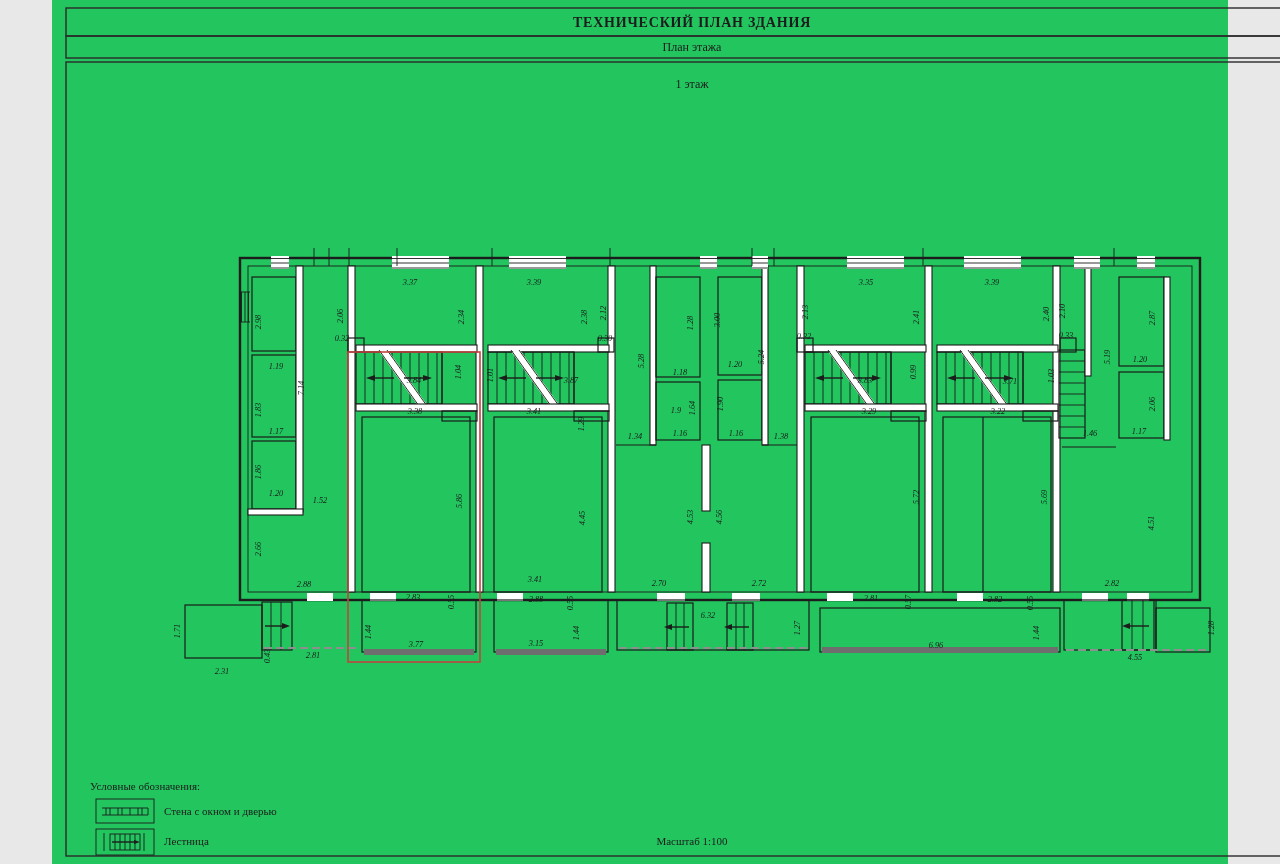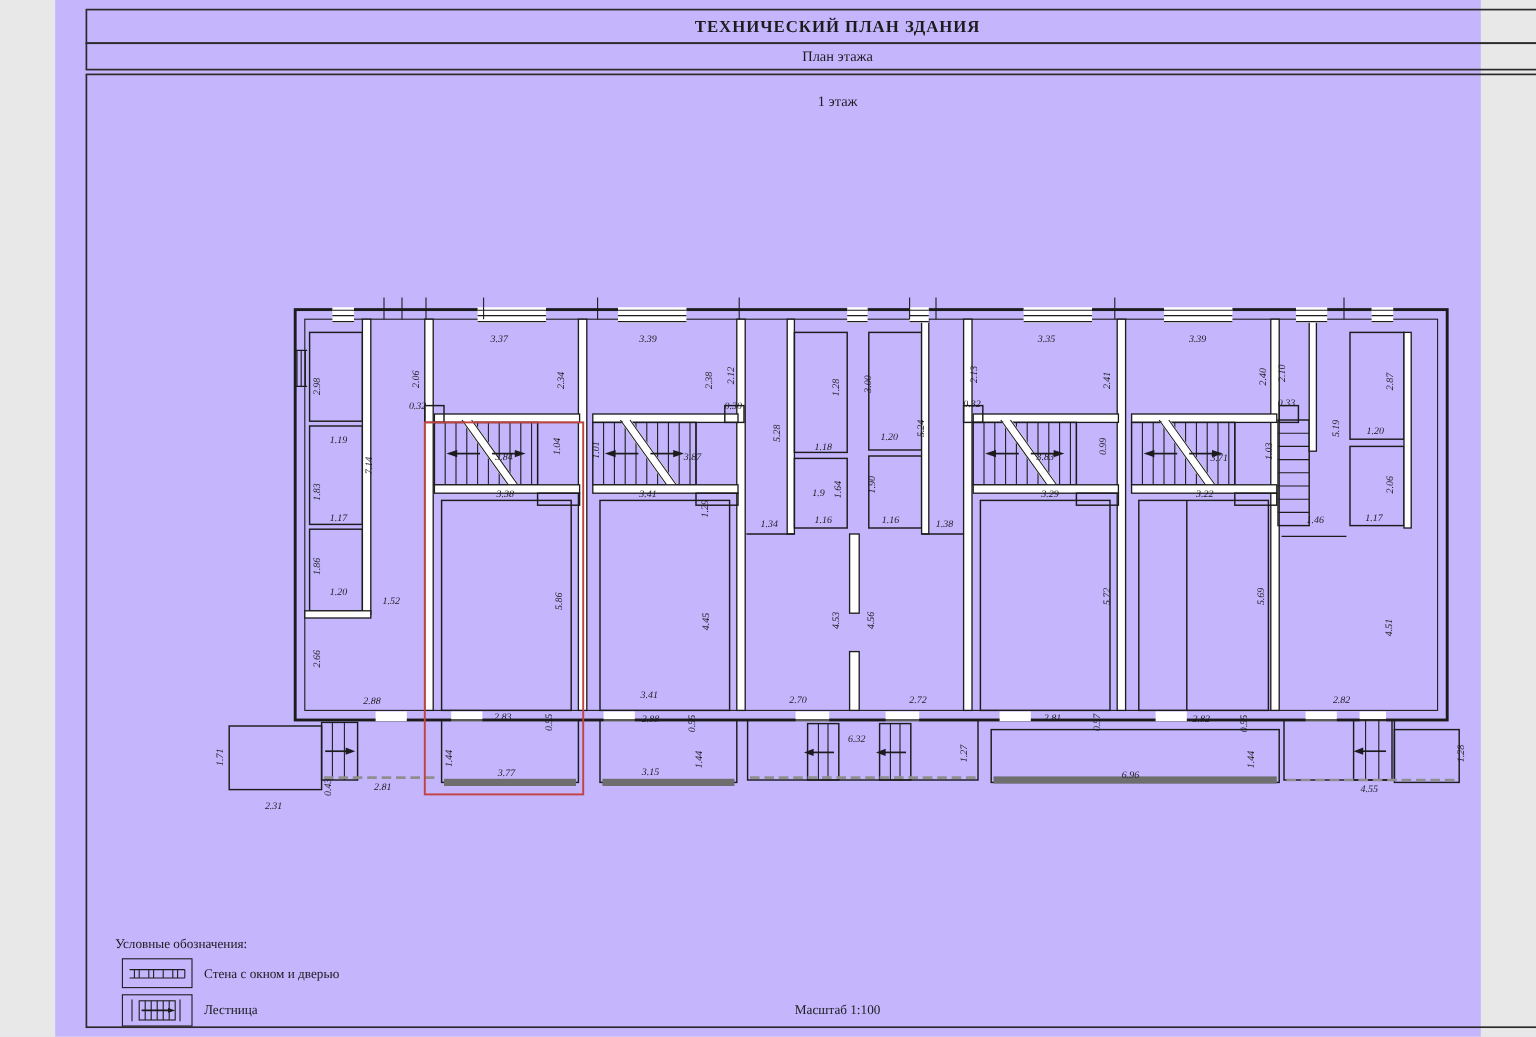--- a/index.html
+++ b/index.html
@@ -1,16 +1,16 @@
 <!DOCTYPE html>
 <html style="--hl: #c24440;"><head>
 <meta charset="utf-8">
 <style>
   html,body{margin:0;padding:0;background:#e8e8e8;}
-  #page{position:relative;width:1176px;height:864px;background:#c4b5fd;margin:0 auto;padding-left:12px;}
+  #page{position:relative;width:1176px;height:864px;background:#22c55e;margin:0 auto;}
   svg{display:block}
   text{font-family:"Liberation Serif", serif; fill:#1c1c1c;}
   .title{font-size:14px;font-weight:bold;letter-spacing:.8px;}
   .subtitle{font-size:12px;}
   .floor{font-size:12px;}
   .leg{font-size:11px;}
   .dim{font-size:8.3px;font-style:italic;}
   .frame{fill:none;stroke:#2a2a2a;stroke-width:1.4;}
   .w1{fill:none;stroke:#1c1c1c;stroke-width:1.2;}
   .w2{fill:#ffffff;stroke:#1c1c1c;stroke-width:1.1;}

